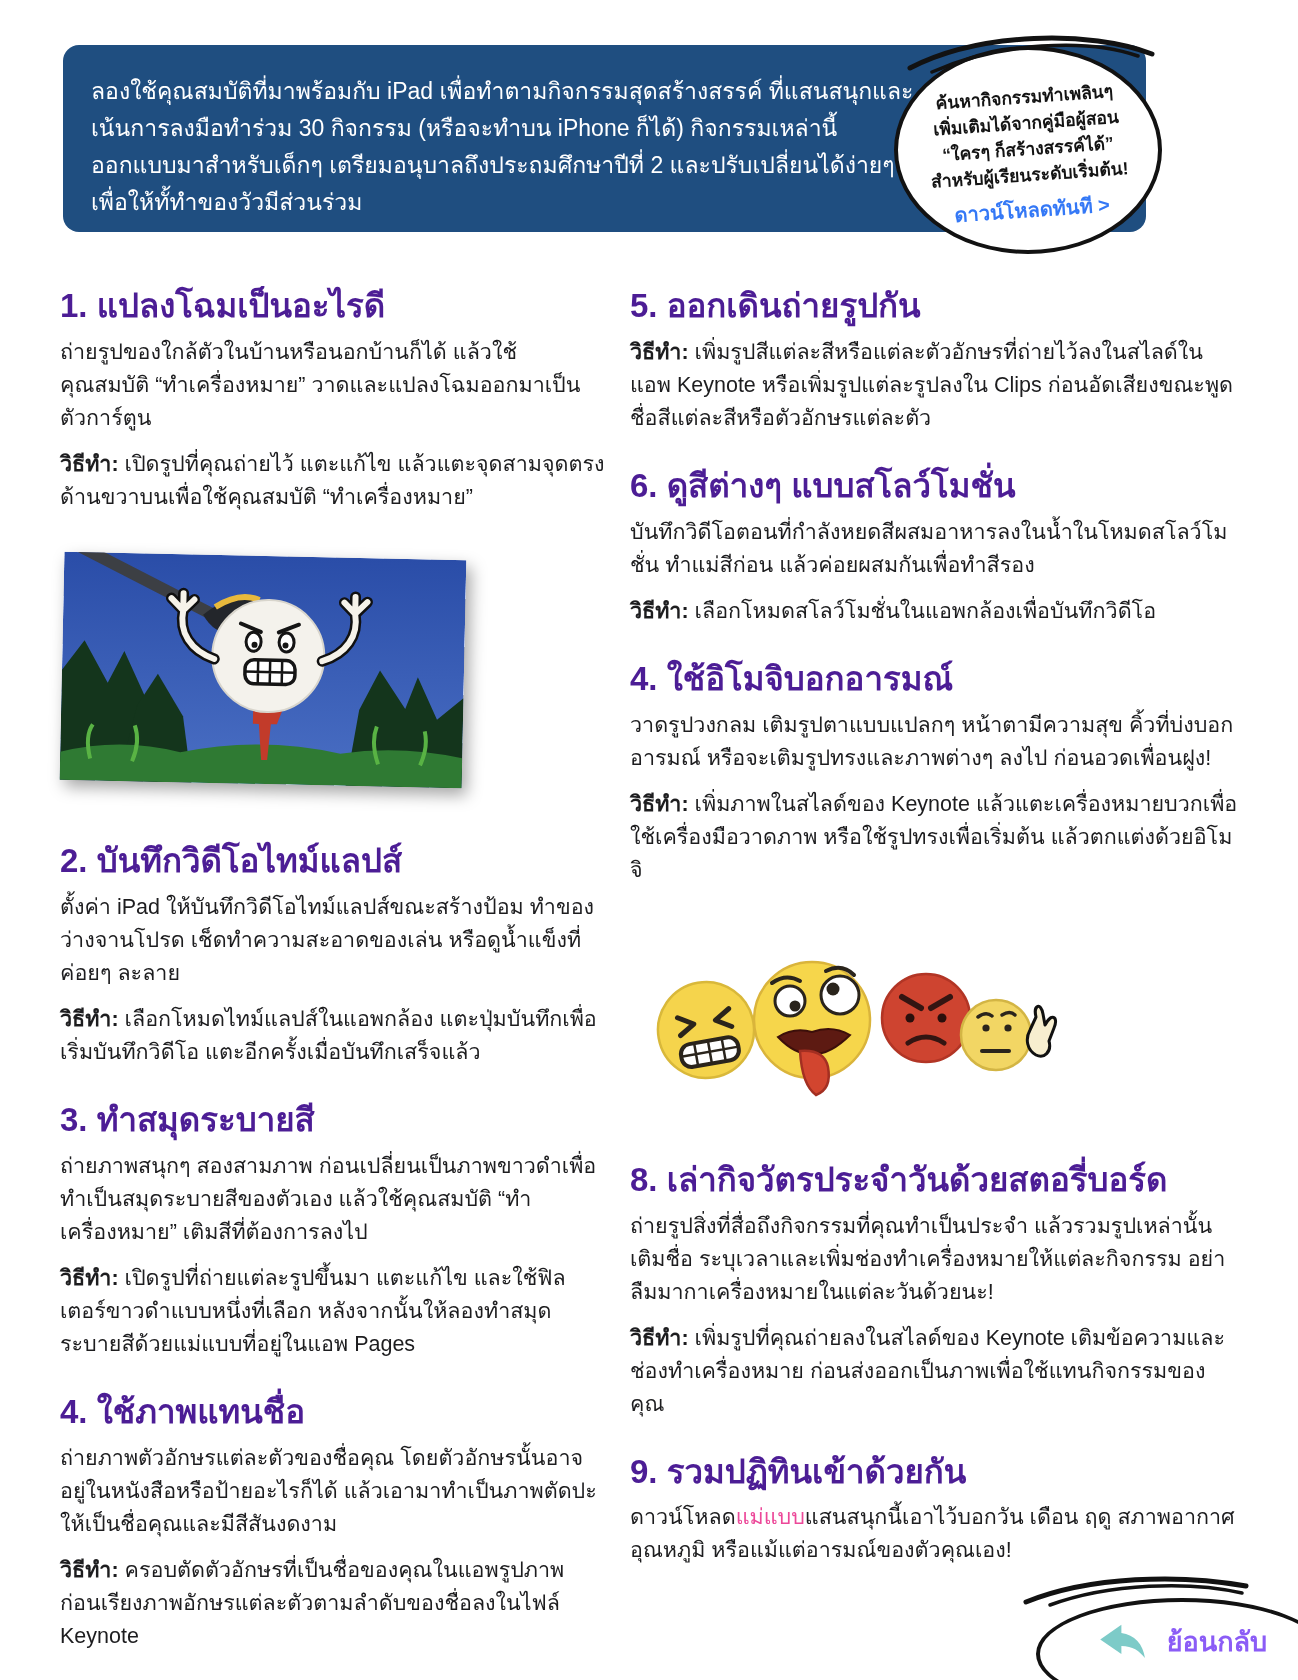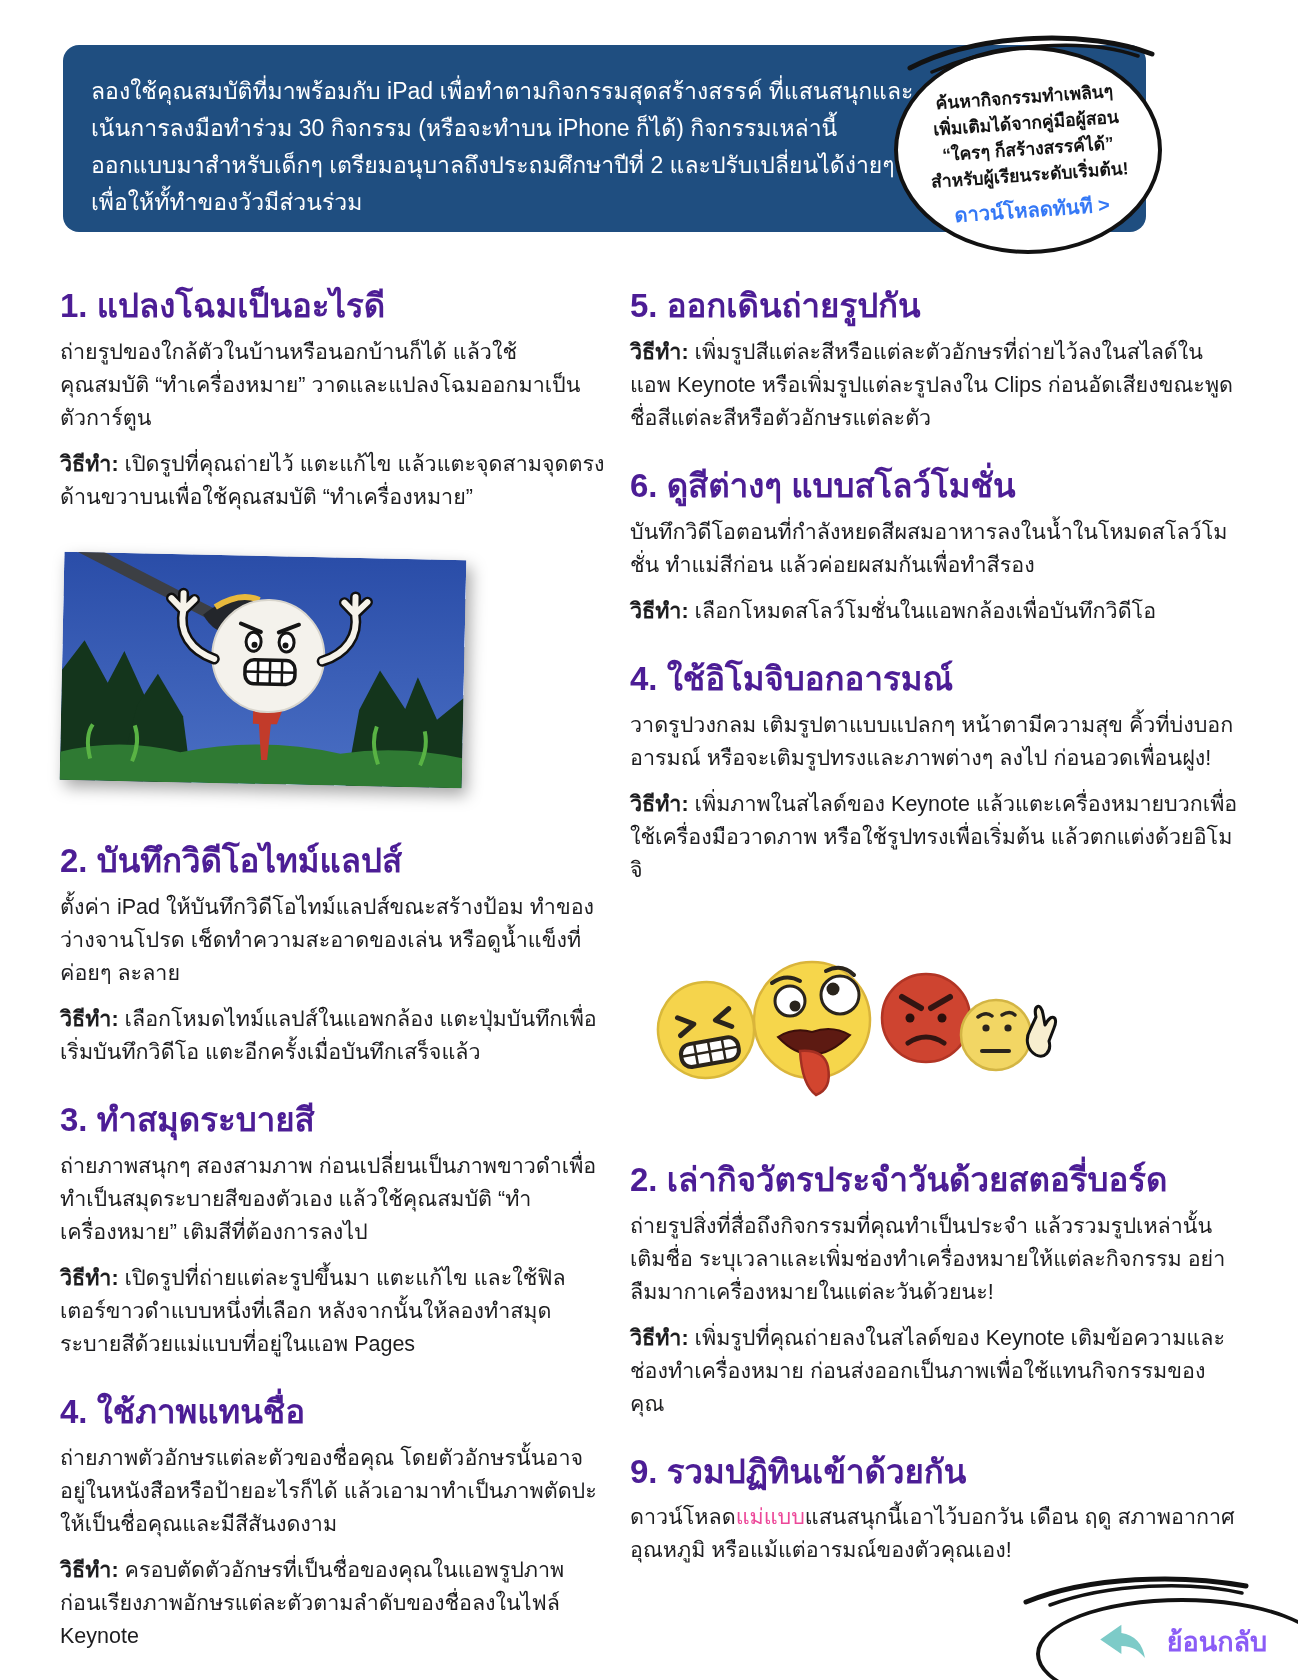--- a/index.html
+++ b/index.html
@@ -208,21 +208,21 @@
         <path d="M334,92 q8,-6 14,-1" stroke="#2a241c" stroke-width="3.5" fill="none" stroke-linecap="round"></path>
         <path d="M358,90 q8,-5 13,0" stroke="#2a241c" stroke-width="3.5" fill="none" stroke-linecap="round"></path>
         <circle cx="342" cy="103" r="3.6" fill="#2a241c"></circle>
         <circle cx="364" cy="103" r="3.6" fill="#2a241c"></circle>
         <path d="M338,126 h27" stroke="#2a241c" stroke-width="4" stroke-linecap="round"></path>
         <path d="M392,92 c-3,-12 5,-15 7,-3 l2,11 c6,-12 14,-9 9,3 l-5,13 c3,11 -5,18 -13,14 c-9,-5 -11,-16 -6,-25 Z" fill="#f7eecf" stroke="#111111" stroke-width="3" stroke-linejoin="round"></path>
       </g>
     </svg>
 
     <section class="activity">
-      <h2>2. เล่ากิจวัตรประจำวันด้วยสตอรี่บอร์ด</h2>
+      <h2>8. เล่ากิจวัตรประจำวันด้วยสตอรี่บอร์ด</h2>
       <p>ถ่ายรูปสิ่งที่สื่อถึงกิจกรรมที่คุณทำเป็นประจำ แล้วรวมรูปเหล่านั้น เติมชื่อ ระบุเวลาและเพิ่มช่องทำเครื่องหมายให้แต่ละกิจกรรม อย่าลืมมากาเครื่องหมายในแต่ละวันด้วยนะ!</p>
       <p class="how"><strong class="how-label">วิธีทำ:</strong><span>เพิ่มรูปที่คุณถ่ายลงในสไลด์ของ Keynote เติมข้อความและช่องทำเครื่องหมาย ก่อนส่งออกเป็นภาพเพื่อใช้แทนกิจกรรมของคุณ</span></p>
     </section>
 
     <section class="activity">
       <h2>9. รวมปฏิทินเข้าด้วยกัน</h2>
       <p><span>ดาวน์โหลด</span><a class="inline-link">แม่แบบ</a><span>แสนสนุกนี้เอาไว้บอกวัน เดือน ฤดู สภาพอากาศ อุณหภูมิ หรือแม้แต่อารมณ์ของตัวคุณเอง!</span></p>
 
     </section>
 

